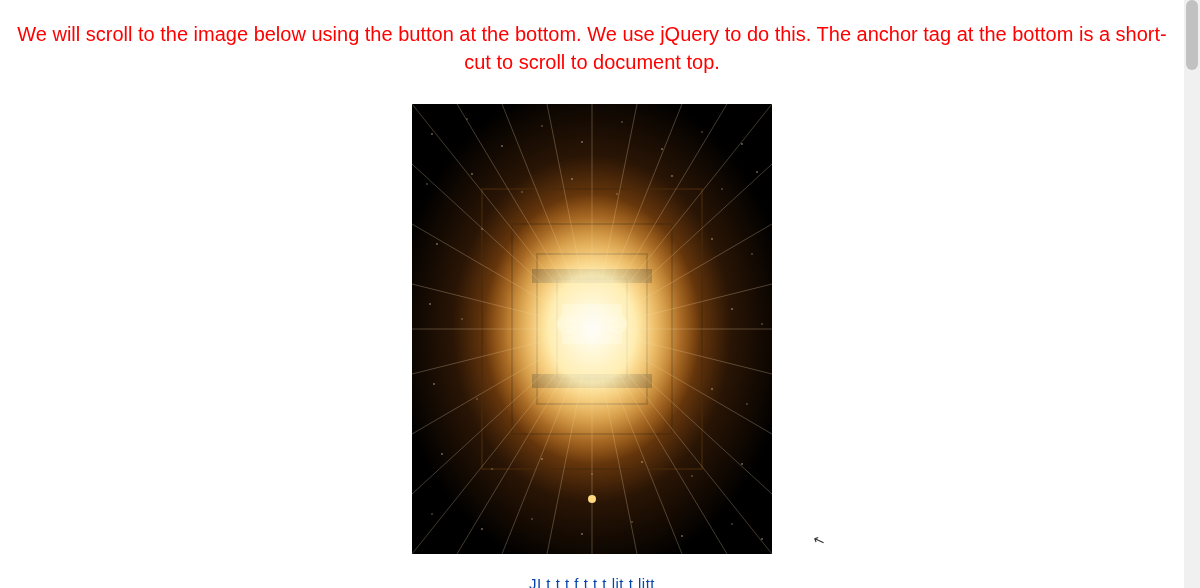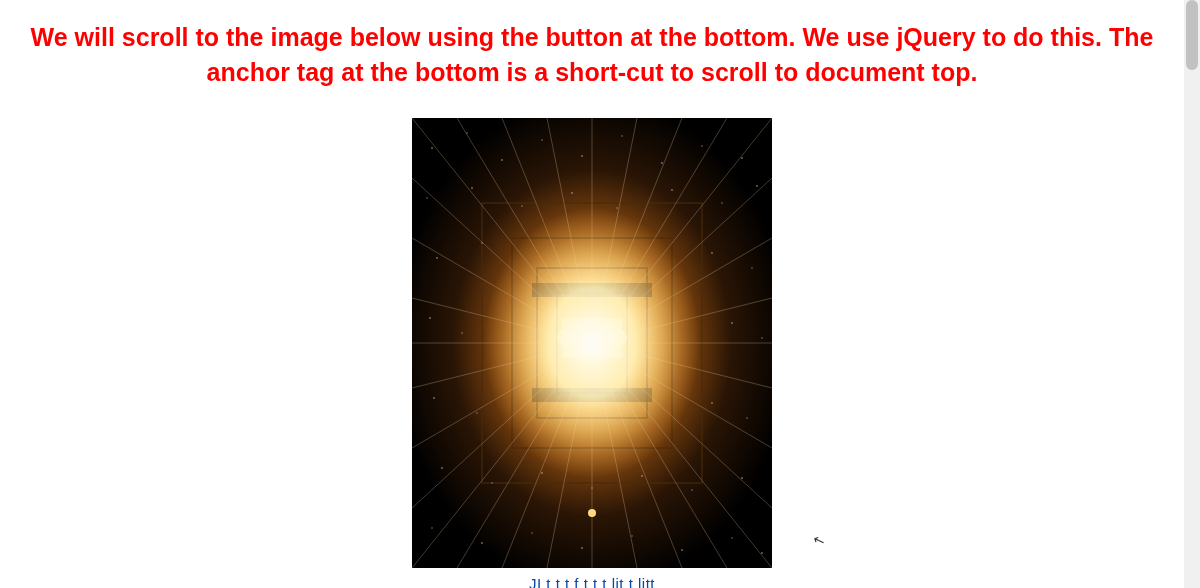--- a/index.html
+++ b/index.html
@@ -31,22 +31,22 @@
       height: 70px;
       background: #c1c1c1;
       border-radius: 6px;
     }
     .content {
       width: calc(100% - 16px);
       padding: 20px 10px 0 10px;
     }
     .heading {
       color: #ff0000;
-      font-size: 25px;
-      font-weight: bold;
+      font-size: 20px;
+      font-weight: normal;
       text-align: center;
       line-height: 1.4;
       margin-bottom: 28px;
     }
     .image-wrap {
       text-align: center;
     }
     .perspective-image {
       display: inline-block;
       width: 360px;

